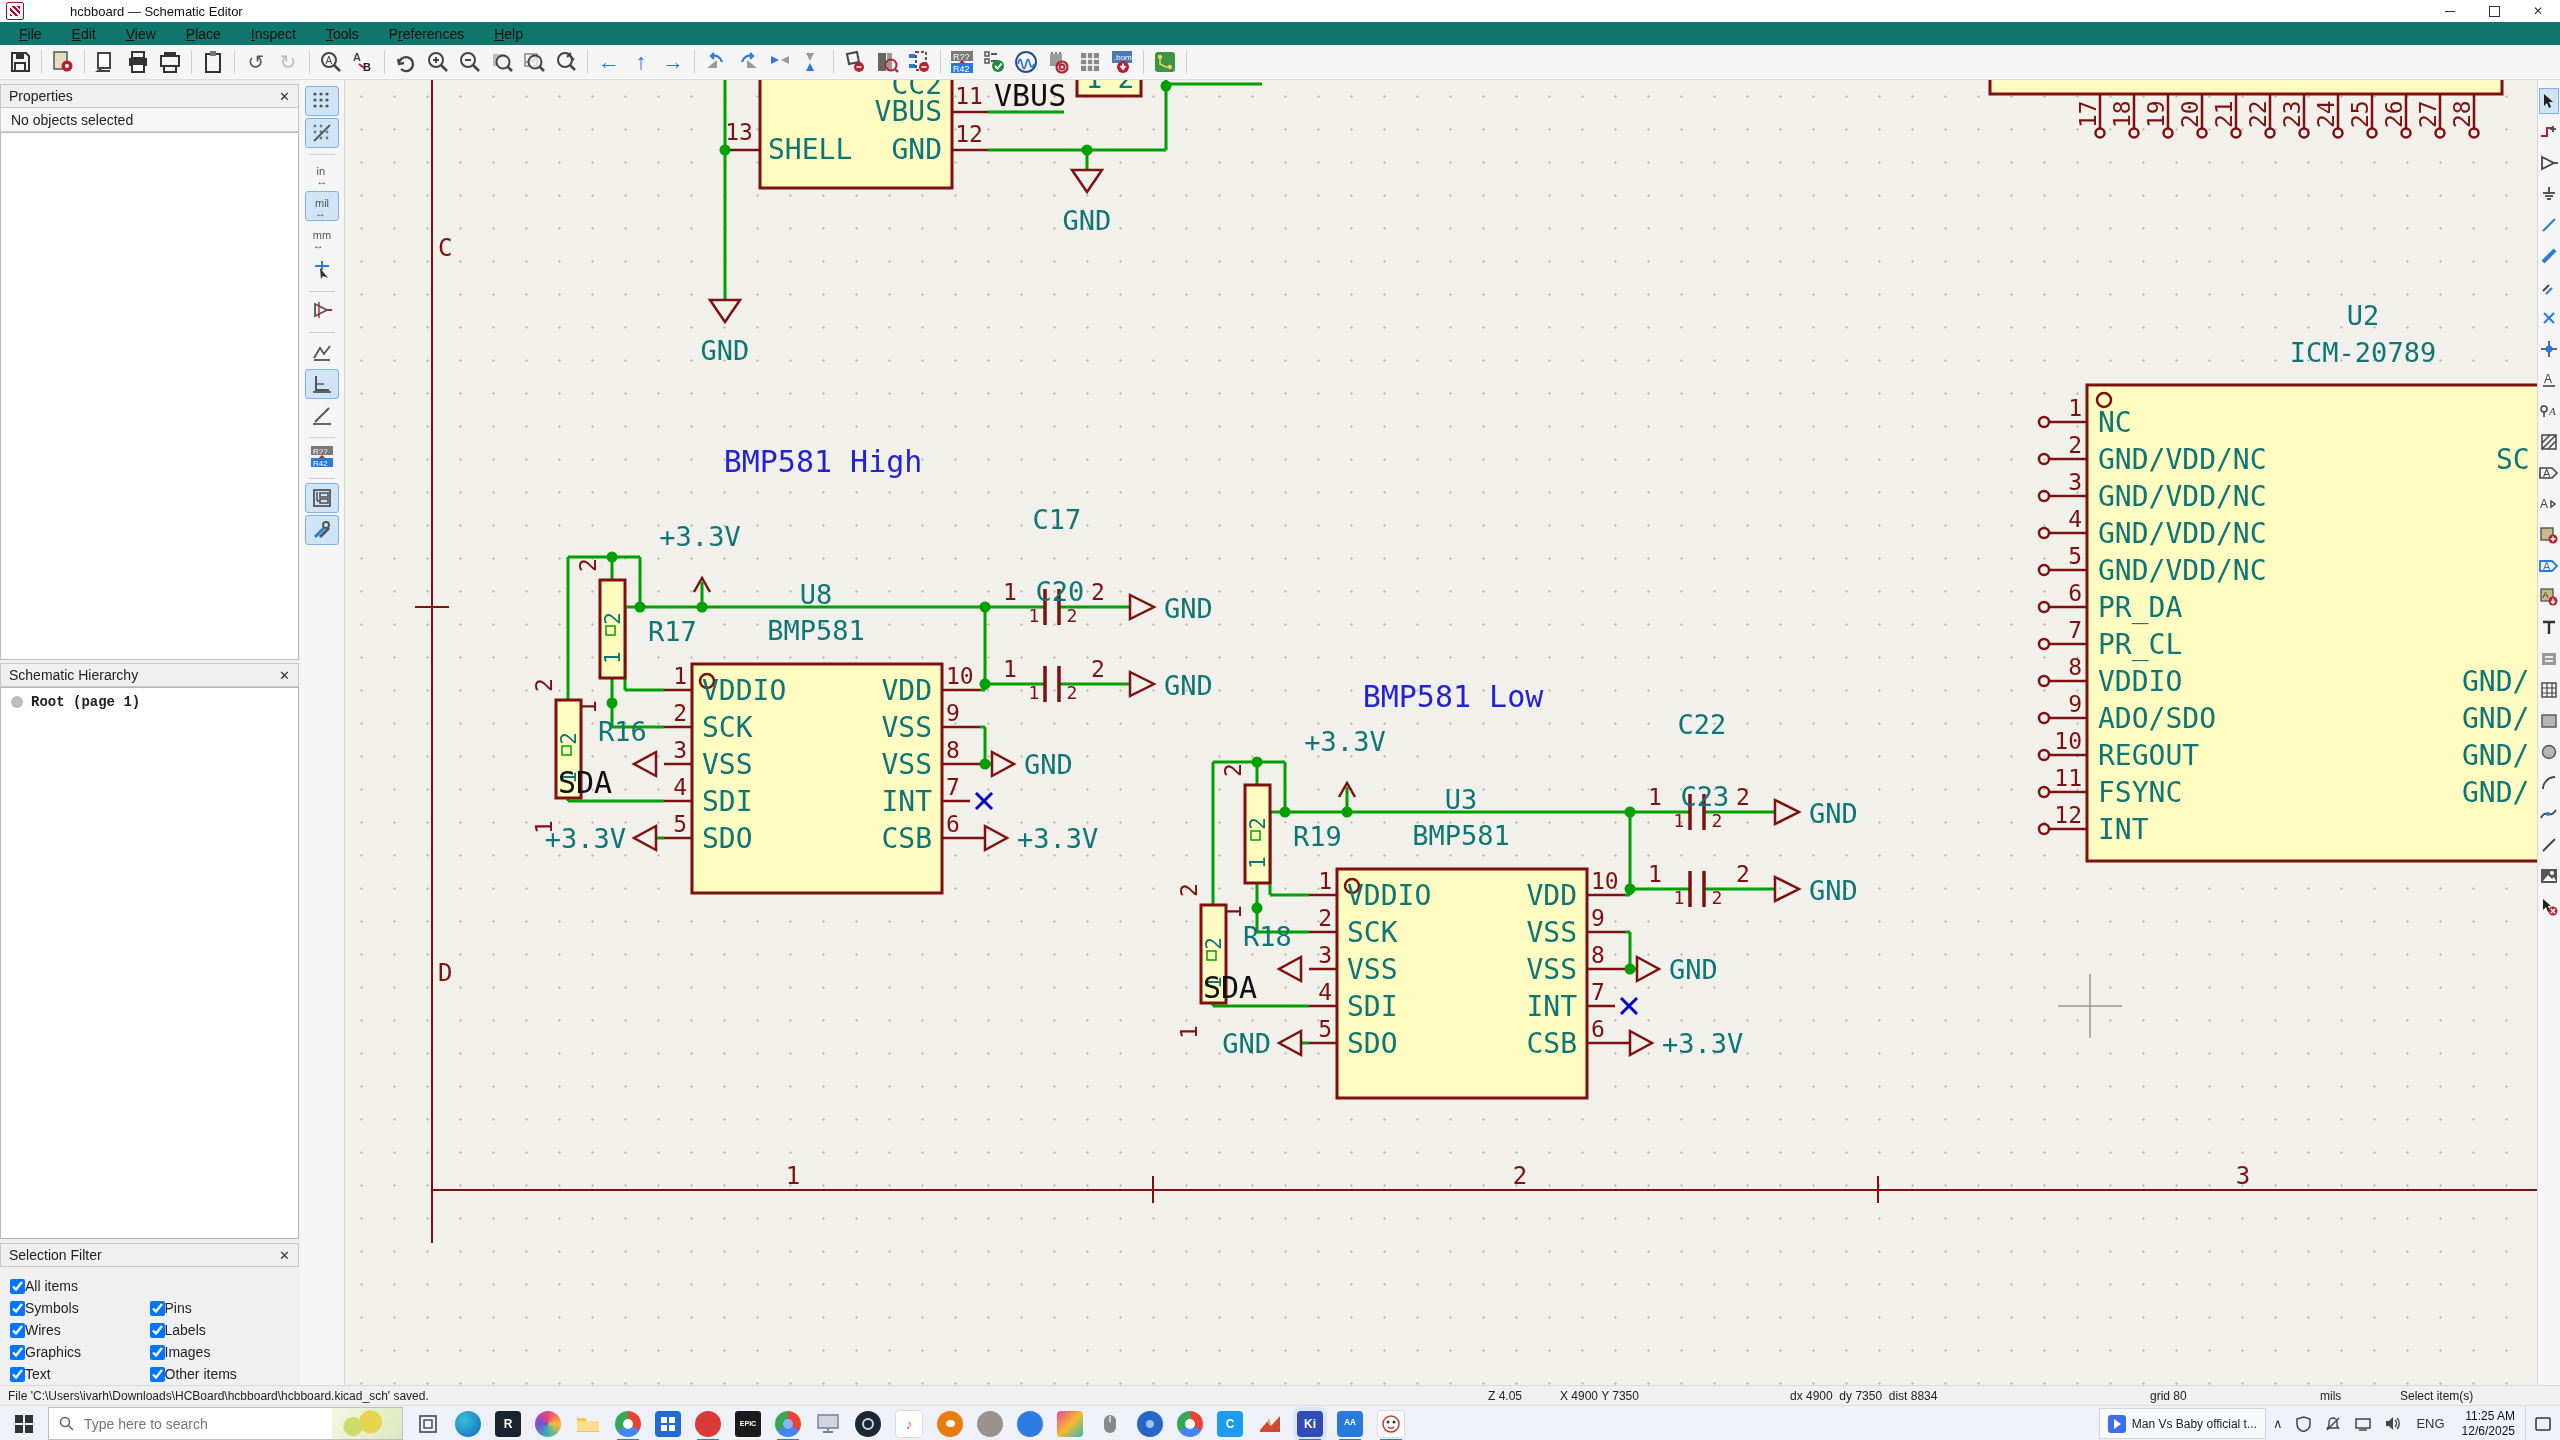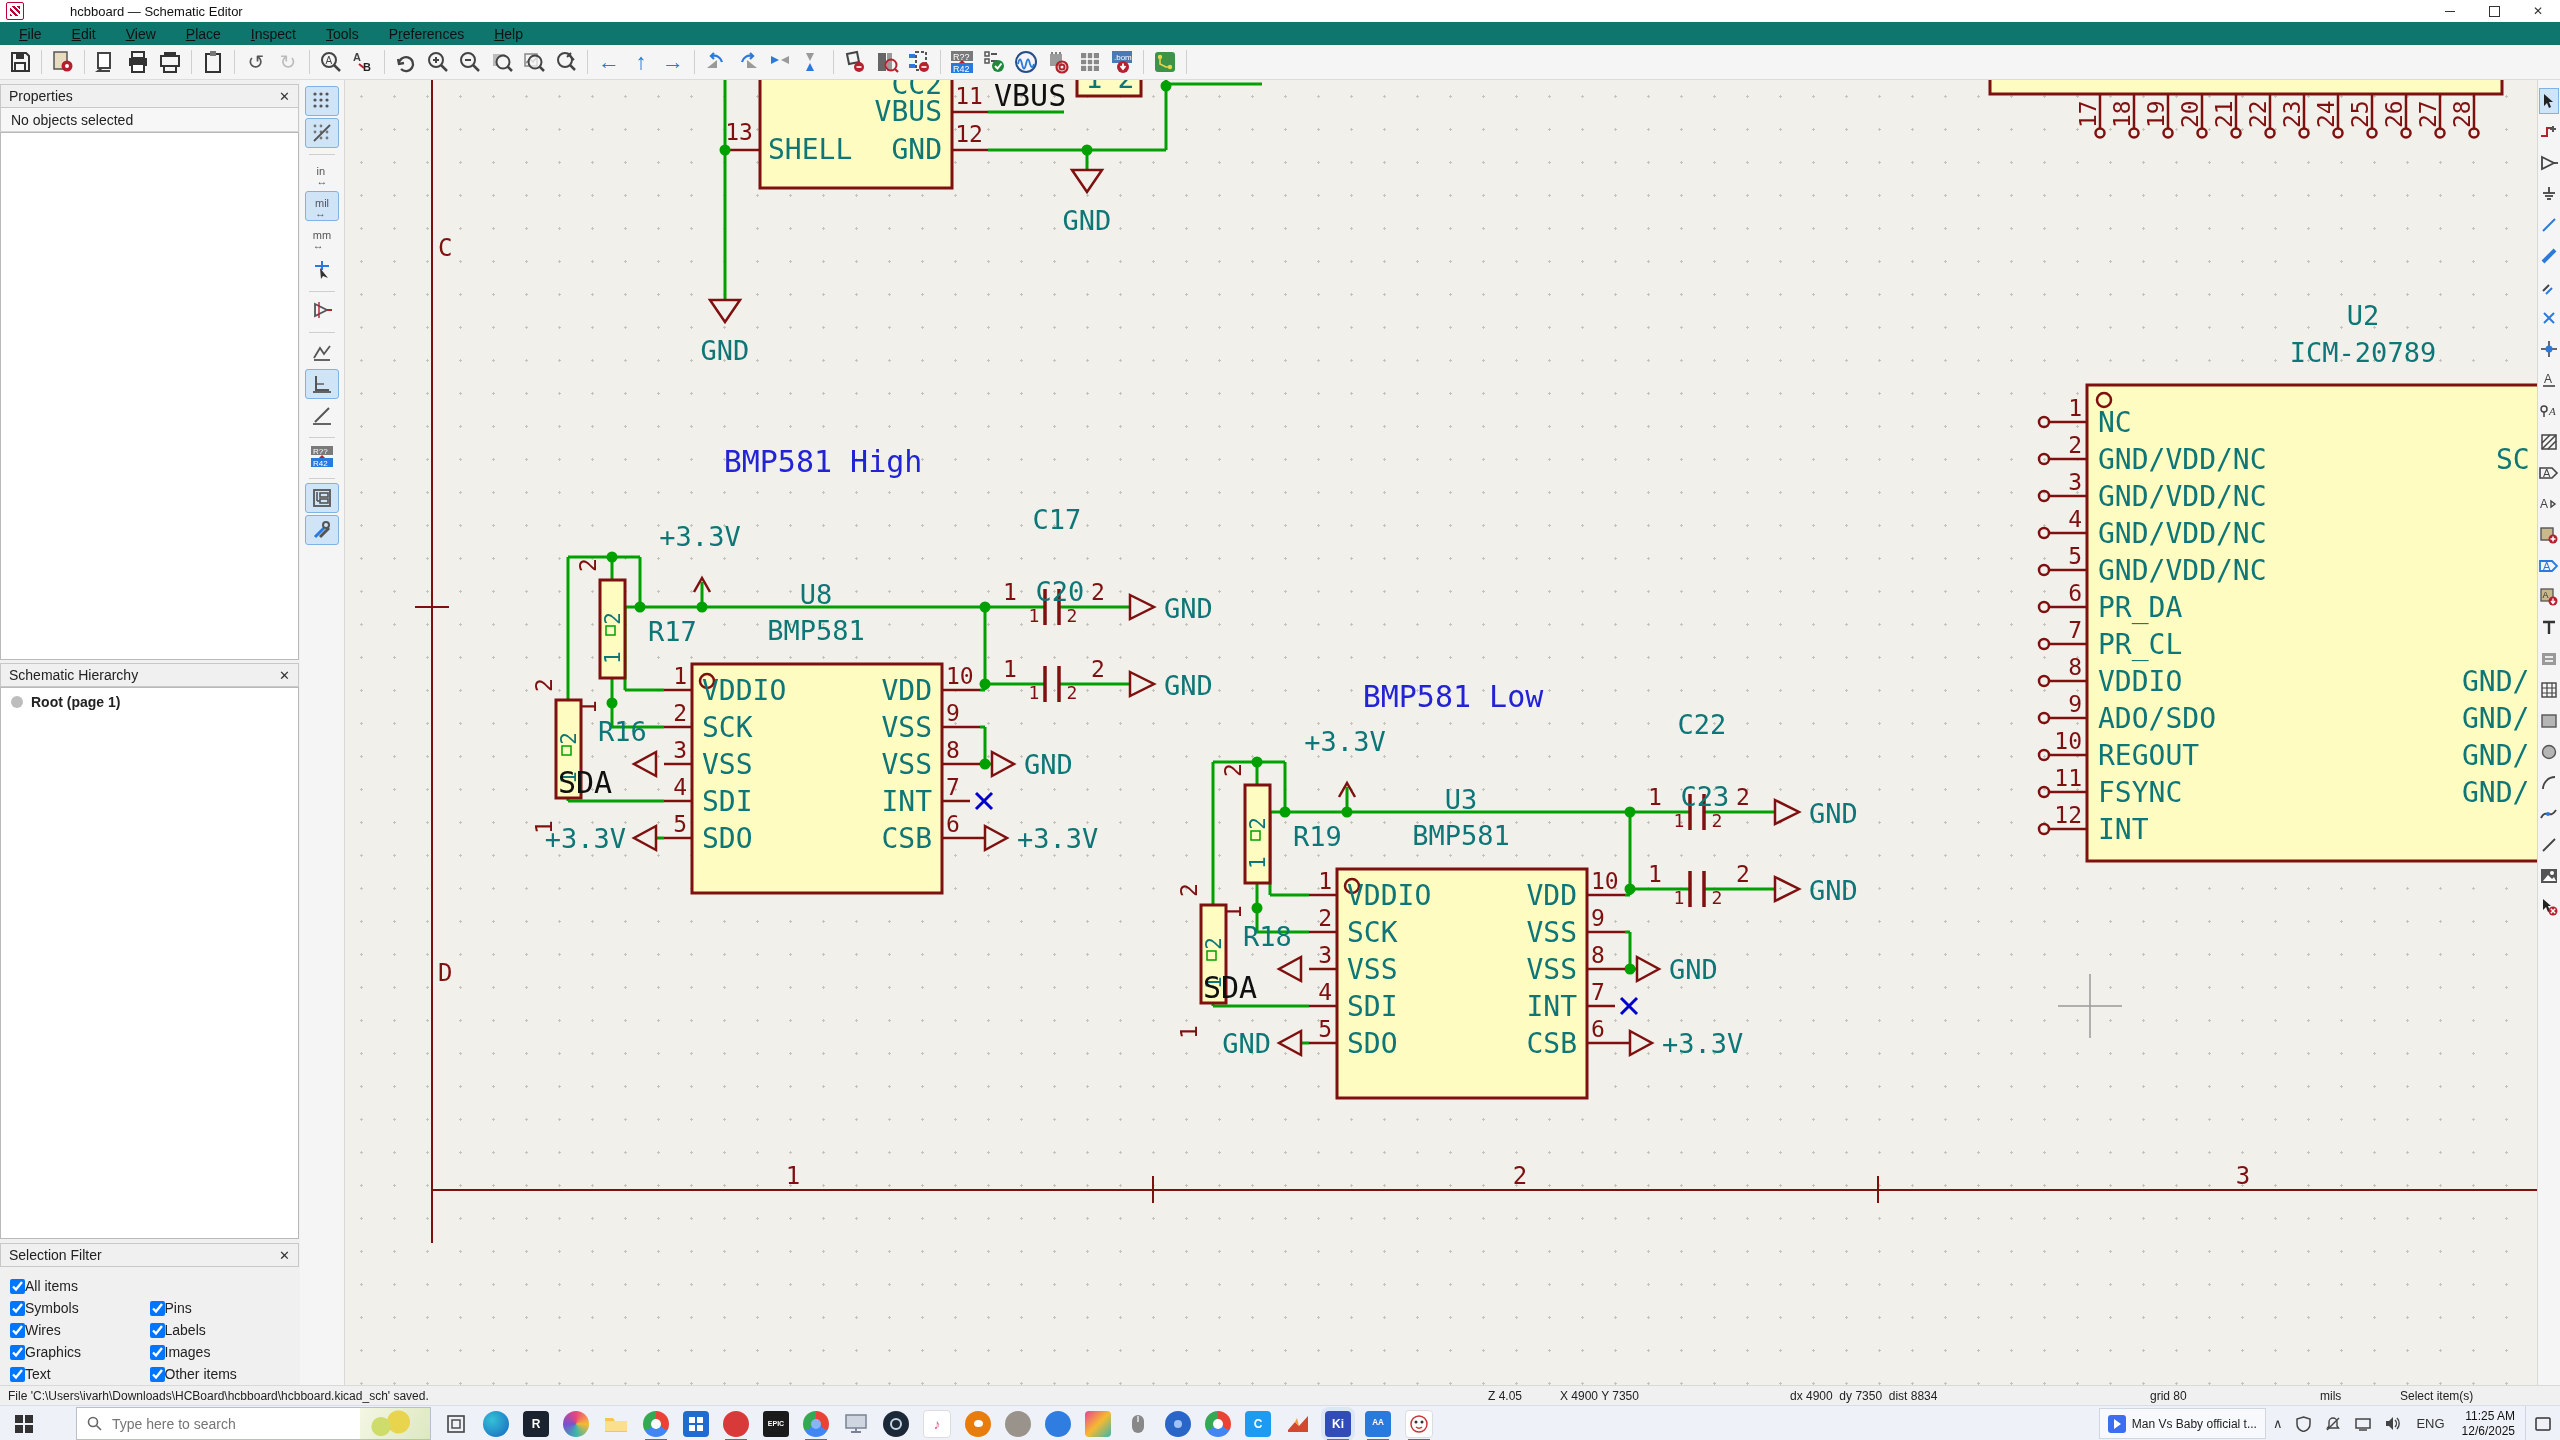--- a/index.html
+++ b/index.html
@@ -25,21 +25,21 @@
   .tbtn svg{display:block;}
   .tsep{width:1px;height:24px;background:#cfcfcf;margin:0 5px;flex:none;}
   .disabled{opacity:.35;}
   .arrow-glyph{font-size:22px;font-weight:bold;color:#2a7ade;line-height:1;}
   .rot-glyph{font-size:20px;color:#555;line-height:1;}
   
   #left-dock{left:0;top:80px;width:300px;height:1305px;background:#f0f0f0;border-right:1px solid #c8c8c8;}
   .panel-header{height:24px;background:#f0f0f0;border:1px solid #c8c8c8;display:flex;align-items:center;padding:0 8px;font-size:14px;color:#222;box-sizing:border-box;}
   .panel-close{margin-left:auto;font-size:13px;color:#333;}
   .panel-sub{height:24px;background:#f7f7f7;border-bottom:1px solid #d5d5d5;display:flex;align-items:center;padding:0 10px;font-size:14px;box-sizing:border-box;border-left:1px solid #c8c8c8;border-right:1px solid #c8c8c8;}
-  .panel-white{background:#ffffff;border:1px solid #b9b9b9;box-sizing:border-box;}
+  .panel-white{background:#ffffff;border:1px solid #b9b9b9;box-sizing:border-box;font-family:Liberation Mono, monospace;}
   .root-item{display:flex;align-items:center;gap:8px;padding:6px 10px;font-weight:bold;font-size:14px;}
   .root-dot{width:12px;height:12px;border-radius:50%;background:#bdbdbd;flex:none;}
   #filter-body{padding:8px 10px;font-size:14px;}
   .chkrow{display:flex;align-items:center;height:22px;}
   .chkcol{display:inline-flex;align-items:center;width:140px;gap:0;}
   input[type=checkbox]{width:15px;height:15px;margin:0;}
   
   #left-strip{left:300px;top:80px;width:45px;height:1305px;background:#f5f5f5;border-right:1px solid #d8d8d8;display:flex;flex-direction:column;align-items:center;padding-top:6px;box-sizing:border-box;}
   .sbtn{width:34px;height:30px;display:flex;align-items:center;justify-content:center;border-radius:3px;margin-bottom:2px;flex:none;font-size:13px;color:#444;}
   .sbtn.active{background:#cfe4f7;border:1px solid #7fb2e5;box-sizing:border-box;}
@@ -53,21 +53,21 @@
   
   #right-strip{left:2537px;top:80px;width:23px;height:1305px;background:#f5f5f5;border-left:1px solid #d8d8d8;display:flex;flex-direction:column;align-items:center;padding-top:8px;box-sizing:border-box;}
   .rbtn{width:20px;height:26px;display:flex;align-items:center;justify-content:center;margin-bottom:5px;flex:none;font-size:13px;color:#333;}
   .rbtn.active{background:#cfe4f7;border:1px solid #7fb2e5;box-sizing:border-box;}
   
   #statusbar{left:0;top:1385px;width:2560px;height:20px;background:#f0f0f0;border-top:1px solid #d9d9d9;font-size:12px;color:#222;}
   .sfield{position:absolute;top:3px;white-space:pre;}
   
   #taskbar{left:0;top:1405px;width:2560px;height:35px;background:#eef1f7;border-top:1px solid #d8dde6;display:flex;align-items:center;}
   #start-btn{width:48px;height:35px;display:flex;align-items:center;justify-content:center;flex:none;}
-  #search-box{width:355px;height:33px;background:#fff;border:1px solid #b9bfc9;display:flex;align-items:center;gap:8px;padding-left:10px;box-sizing:border-box;flex:none;margin-left:28px;}
+  #search-box{width:355px;height:33px;background:#fff;border:1px solid #b9bfc9;display:flex;align-items:center;gap:8px;padding-left:10px;box-sizing:border-box;flex:none;}
   #search-box input{border:none;outline:none;font-size:14px;color:#555;flex:1;background:transparent;font-family:"Liberation Sans",sans-serif;}
   #pear-img{width:70px;height:31px;flex:none;background:
      radial-gradient(circle at 30% 60%,#cddc6a 0 9px,rgba(0,0,0,0) 10px),
      radial-gradient(circle at 55% 45%,#e8d44d 0 11px,rgba(0,0,0,0) 12px),
      linear-gradient(120deg,#f4f7e4,#dde8c0);}
   .task-icon{width:26px;height:26px;border-radius:4px;margin:0 7px;flex:none;display:flex;align-items:center;justify-content:center;
       font-size:12px;font-weight:bold;color:#fff;position:relative;}
   .task-icon.active::after{content:"";position:absolute;left:2px;right:2px;bottom:-5px;height:3px;background:#2a7ade;}
   .task-icon.hilite{box-shadow:0 0 0 4px #dce6f5;background-clip:padding-box;}
   #tray{margin-left:auto;display:flex;align-items:center;height:35px;}

